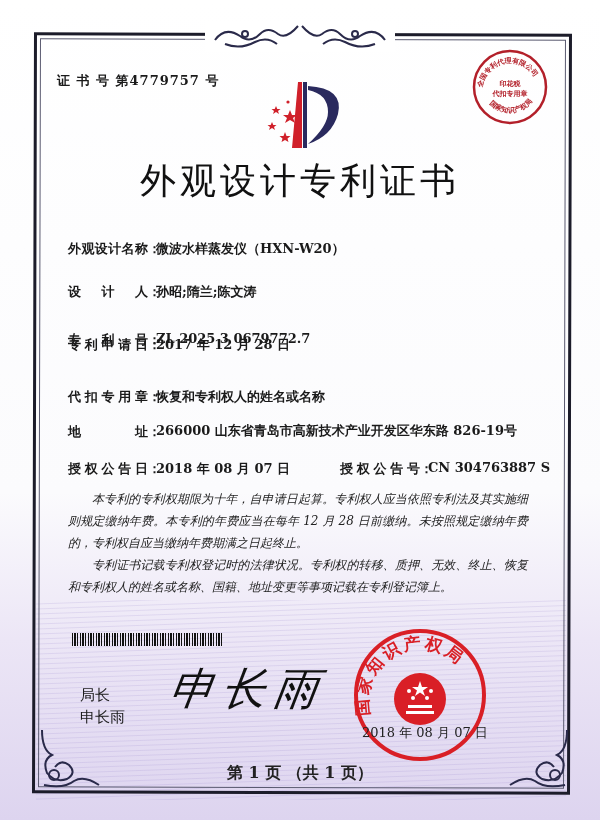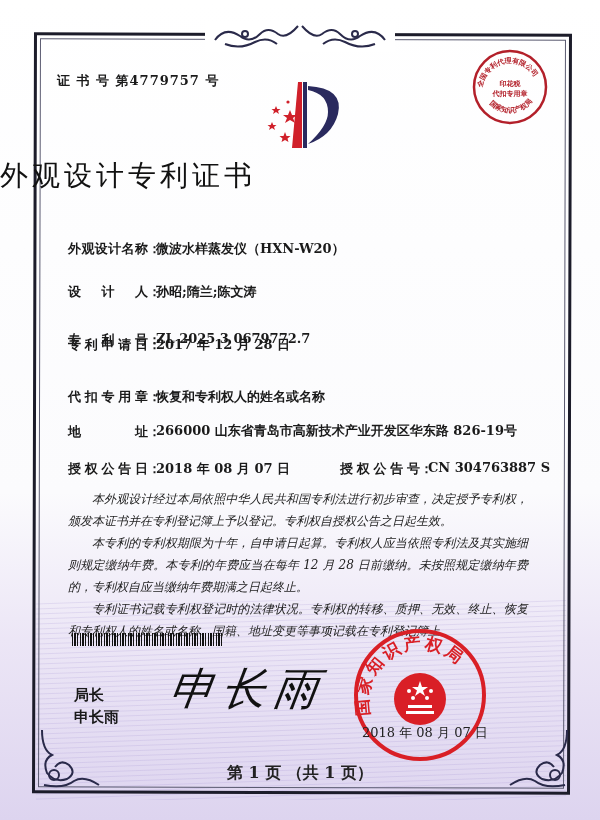--- a/index.html
+++ b/index.html
@@ -37,44 +37,44 @@
 
   .cert-no {
     position: absolute; left: 57px; top: 72px;
     font-size: 13px; font-weight: bold; letter-spacing: 1px;
   }
   .seal-top {
     position: absolute; left: 470px; top: 47px; width: 80px; height: 80px;
   }
   .logo { position: absolute; left: 252px; top: 80px; width: 100px; height: 70px; }
   .title {
-    position: absolute; left: 0; width: 600px; top: 157px; text-align: left;
+    position: absolute; left: 0; width: 600px; top: 157px; text-align: center;
     font-family: "DejaVu Sans", "Liberation Sans", sans-serif;
-    font-size: 28px; letter-spacing: 4px; color: #111;
+    font-size: 36px; letter-spacing: 4px; color: #111;
   }
   .field {
     position: absolute; left: 68px; font-size: 13px; font-weight: bold;
     display: flex; white-space: nowrap;
   }
   .field .lbl { display: inline-block; width: 80px; text-align-last: justify; }
   .field .colon { width: 8px; }
   .field .val { font-weight: bold; }
   .body-text {
     position: absolute; left: 68px; width: 460px; font-size: 12px; line-height: 22px;
     font-family: "DejaVu Serif", "Liberation Serif", serif; font-style: italic;
     color: #222;
   }
   .body-text p { margin: 0; text-indent: 2em; text-align: justify; }
   .barcode {
     position: absolute; left: 72px; top: 633px; width: 152px; height: 13px;
     background: repeating-linear-gradient(90deg, #111 0 1px, transparent 1px 2px, #111 2px 4px, transparent 4px 5px, #111 5px 6px, transparent 6px 8px);
   }
   .director-title, .director-name {
-    position: absolute; left: 74px; font-family: "DejaVu Sans", "Liberation Sans", sans-serif;
-    font-size: 15px; font-weight: bold; color: #1a1a1a;
+    position: absolute; left: 80px; font-family: "DejaVu Sans", "Liberation Sans", sans-serif;
+    font-size: 15px; font-weight: normal; color: #1a1a1a;
   }
   .signature {
     position: absolute; left: 170px; top: 660px; font-size: 44px;
     font-family: "DejaVu Serif", serif; font-style: italic; color: #111; letter-spacing: 8px;
     transform: skewX(-8deg);
   }
   .seal-big { position: absolute; left: 350px; top: 625px; width: 140px; height: 140px; }
   .seal-date {
     position: absolute; left: 362px; top: 724px; font-size: 13px; color: #222;
   }
@@ -186,21 +186,20 @@
       <span class="colon">：</span>
     <span class="val">2018 年 08 月 07 日</span>
   </div>
   <div class="field" style="top:460px;left:340px">
     <span class="lbl">授权公告号</span>
       <span class="colon">：</span>
     <span class="val">CN 304763887 S</span>
   </div>
 
   <div class="body-text" style="top:488px">
-    <p>本外观设计经过本局依照中华人民共和国专利法进行初步审查，决定授予专利权，颁发本证书并在专利登记簿上予以登记。专利权自授权公告之日起生效。</p>
     <p>本专利的专利权期限为十年，自申请日起算。专利权人应当依照专利法及其实施细则规定缴纳年费。本专利的年费应当在每年 12 月 28 日前缴纳。未按照规定缴纳年费的，专利权自应当缴纳年费期满之日起终止。</p>
     <p>专利证书记载专利权登记时的法律状况。专利权的转移、质押、无效、终止、恢复和专利权人的姓名或名称、国籍、地址变更等事项记载在专利登记簿上。</p>
   </div>
 
   <div class="barcode"></div>
 
   <div class="director-title" style="top:686px">局长</div>
   <div class="director-name" style="top:708px">申长雨</div>
   <div class="signature">申长雨</div>
 

